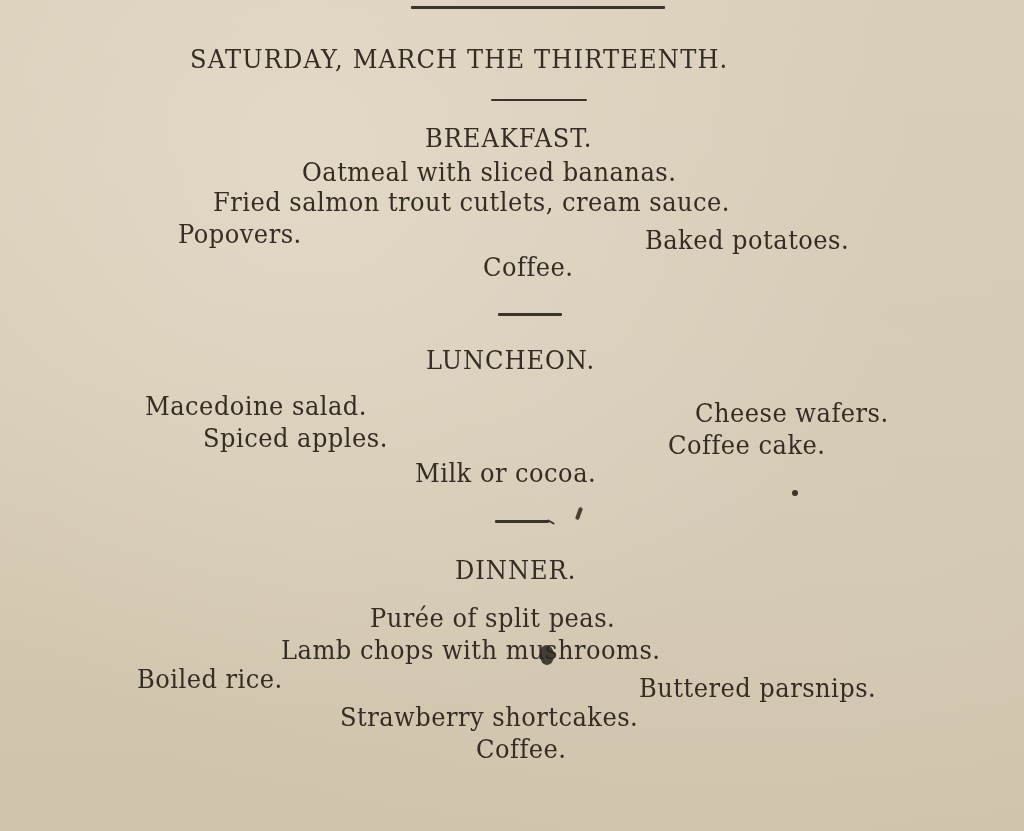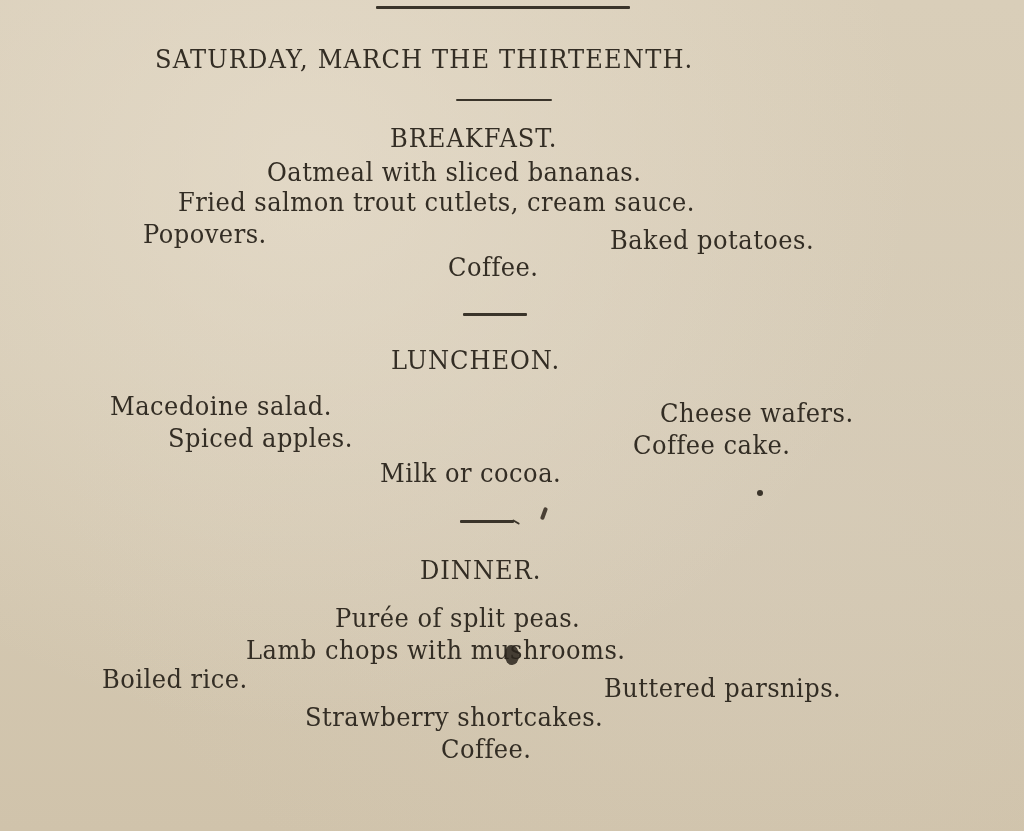--- a/index.html
+++ b/index.html
@@ -15,20 +15,21 @@
       background-image:
         radial-gradient(ellipse at 30% 20%, rgba(235,226,210,0.55) 0%, rgba(235,226,210,0) 60%),
         radial-gradient(ellipse at 70% 60%, rgba(215,205,188,0.5) 0%, rgba(215,205,188,0) 65%),
         linear-gradient(180deg, #d9ceb9 0%, #d6cbb5 45%, #d0c3ab 100%);
       font-family: "DejaVu Serif", "Liberation Serif", serif;
       color: #2f2a22;
     }
     .page {
       position: absolute;
       inset: 0;
+      margin-left: 35px;
     }
     .line {
       position: absolute;
       white-space: nowrap;
       font-size: 26px;
       line-height: 30px;
       letter-spacing: 0.5px;
       transform: scaleX(0.93);
       transform-origin: left top;
       color: #332d24;

